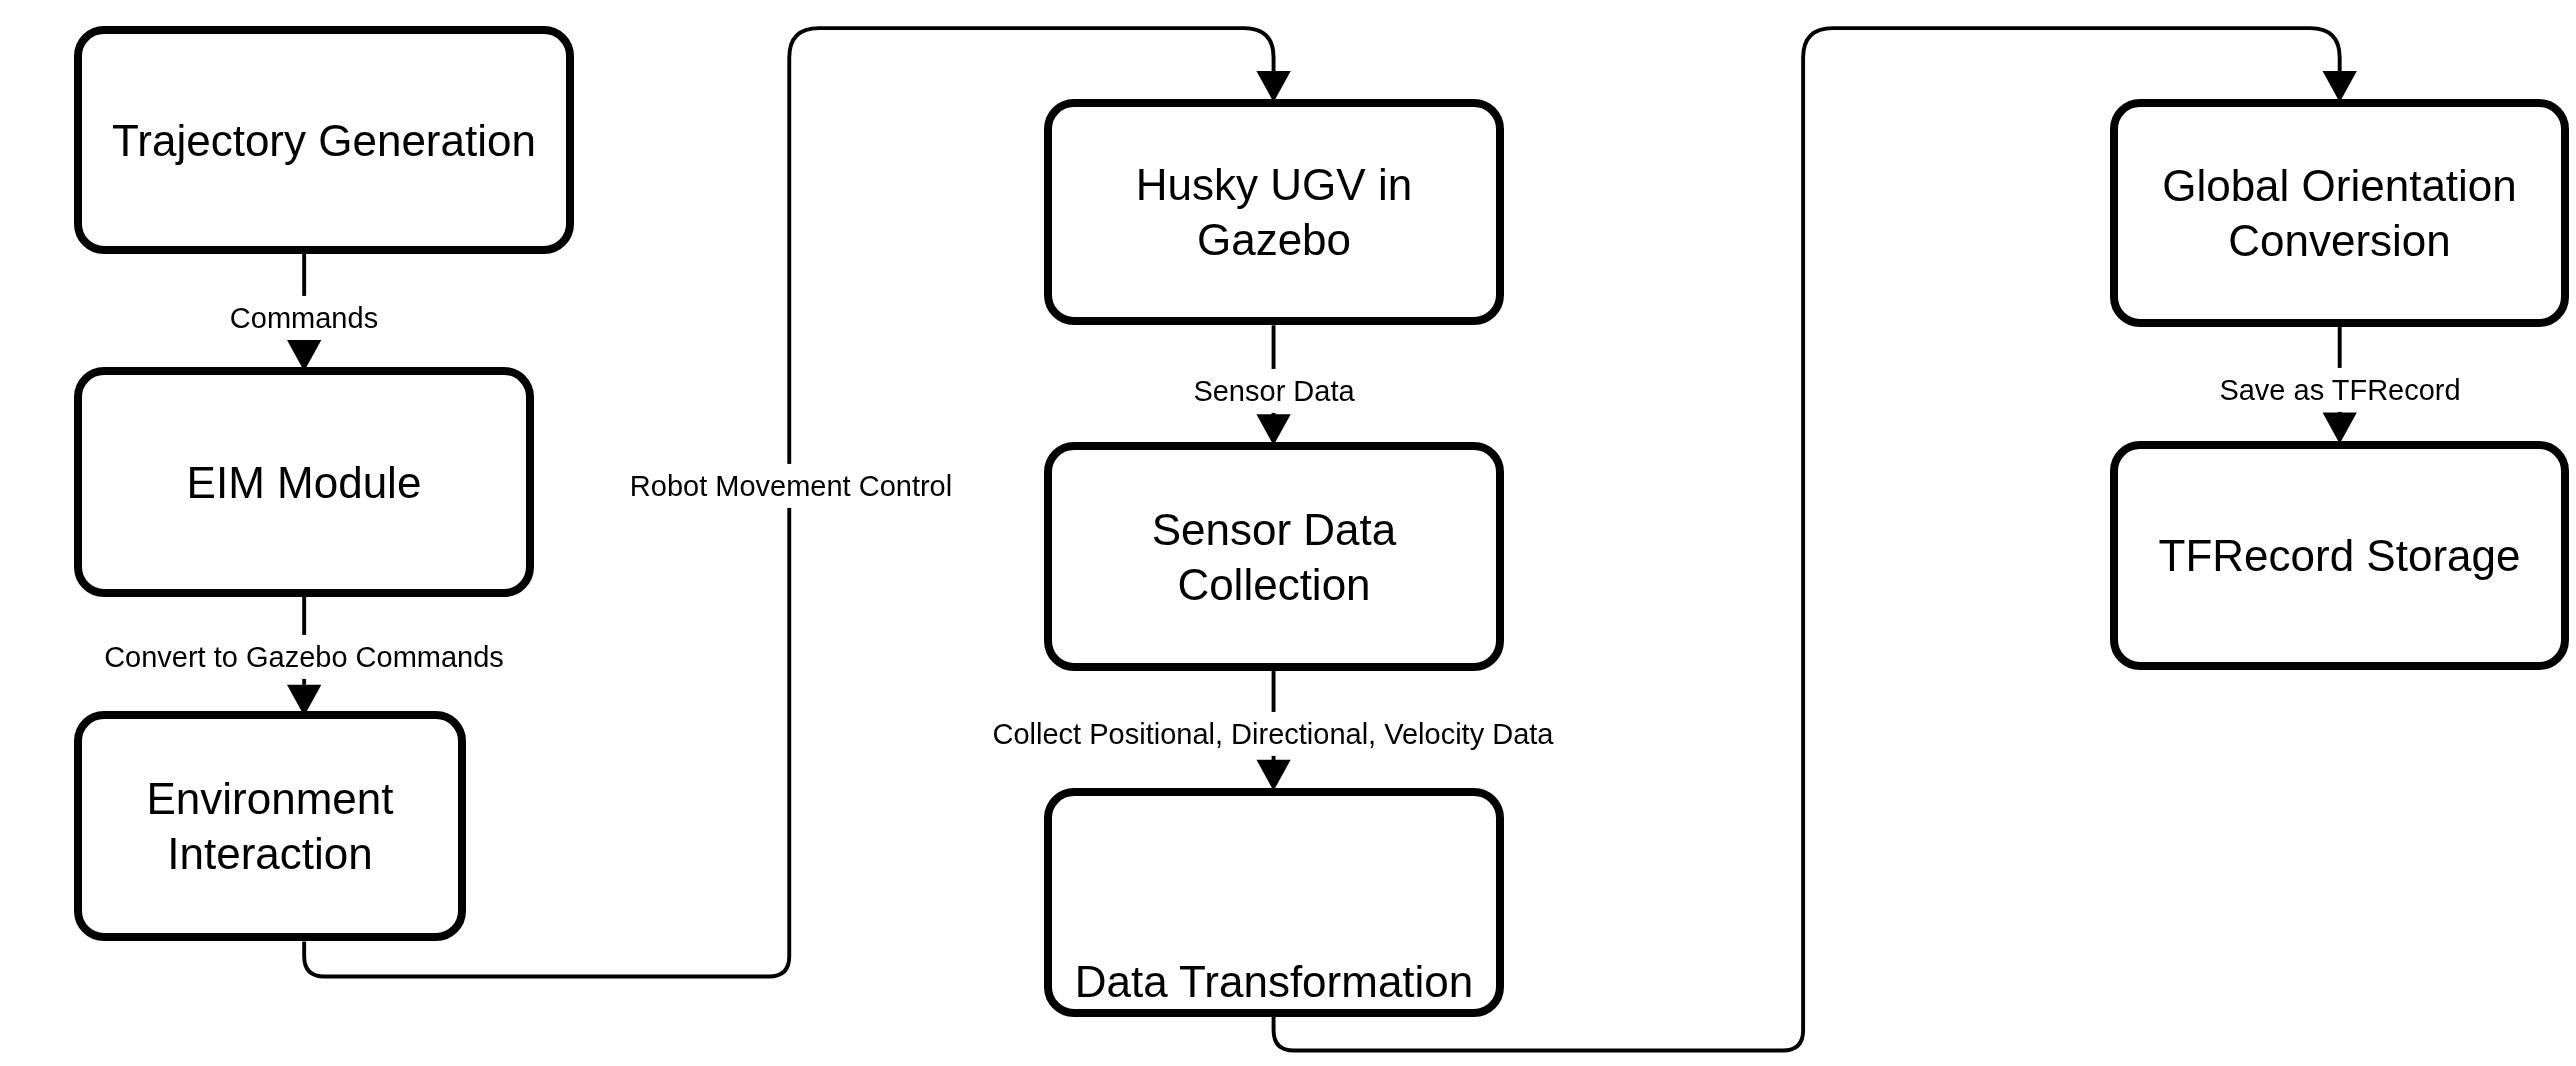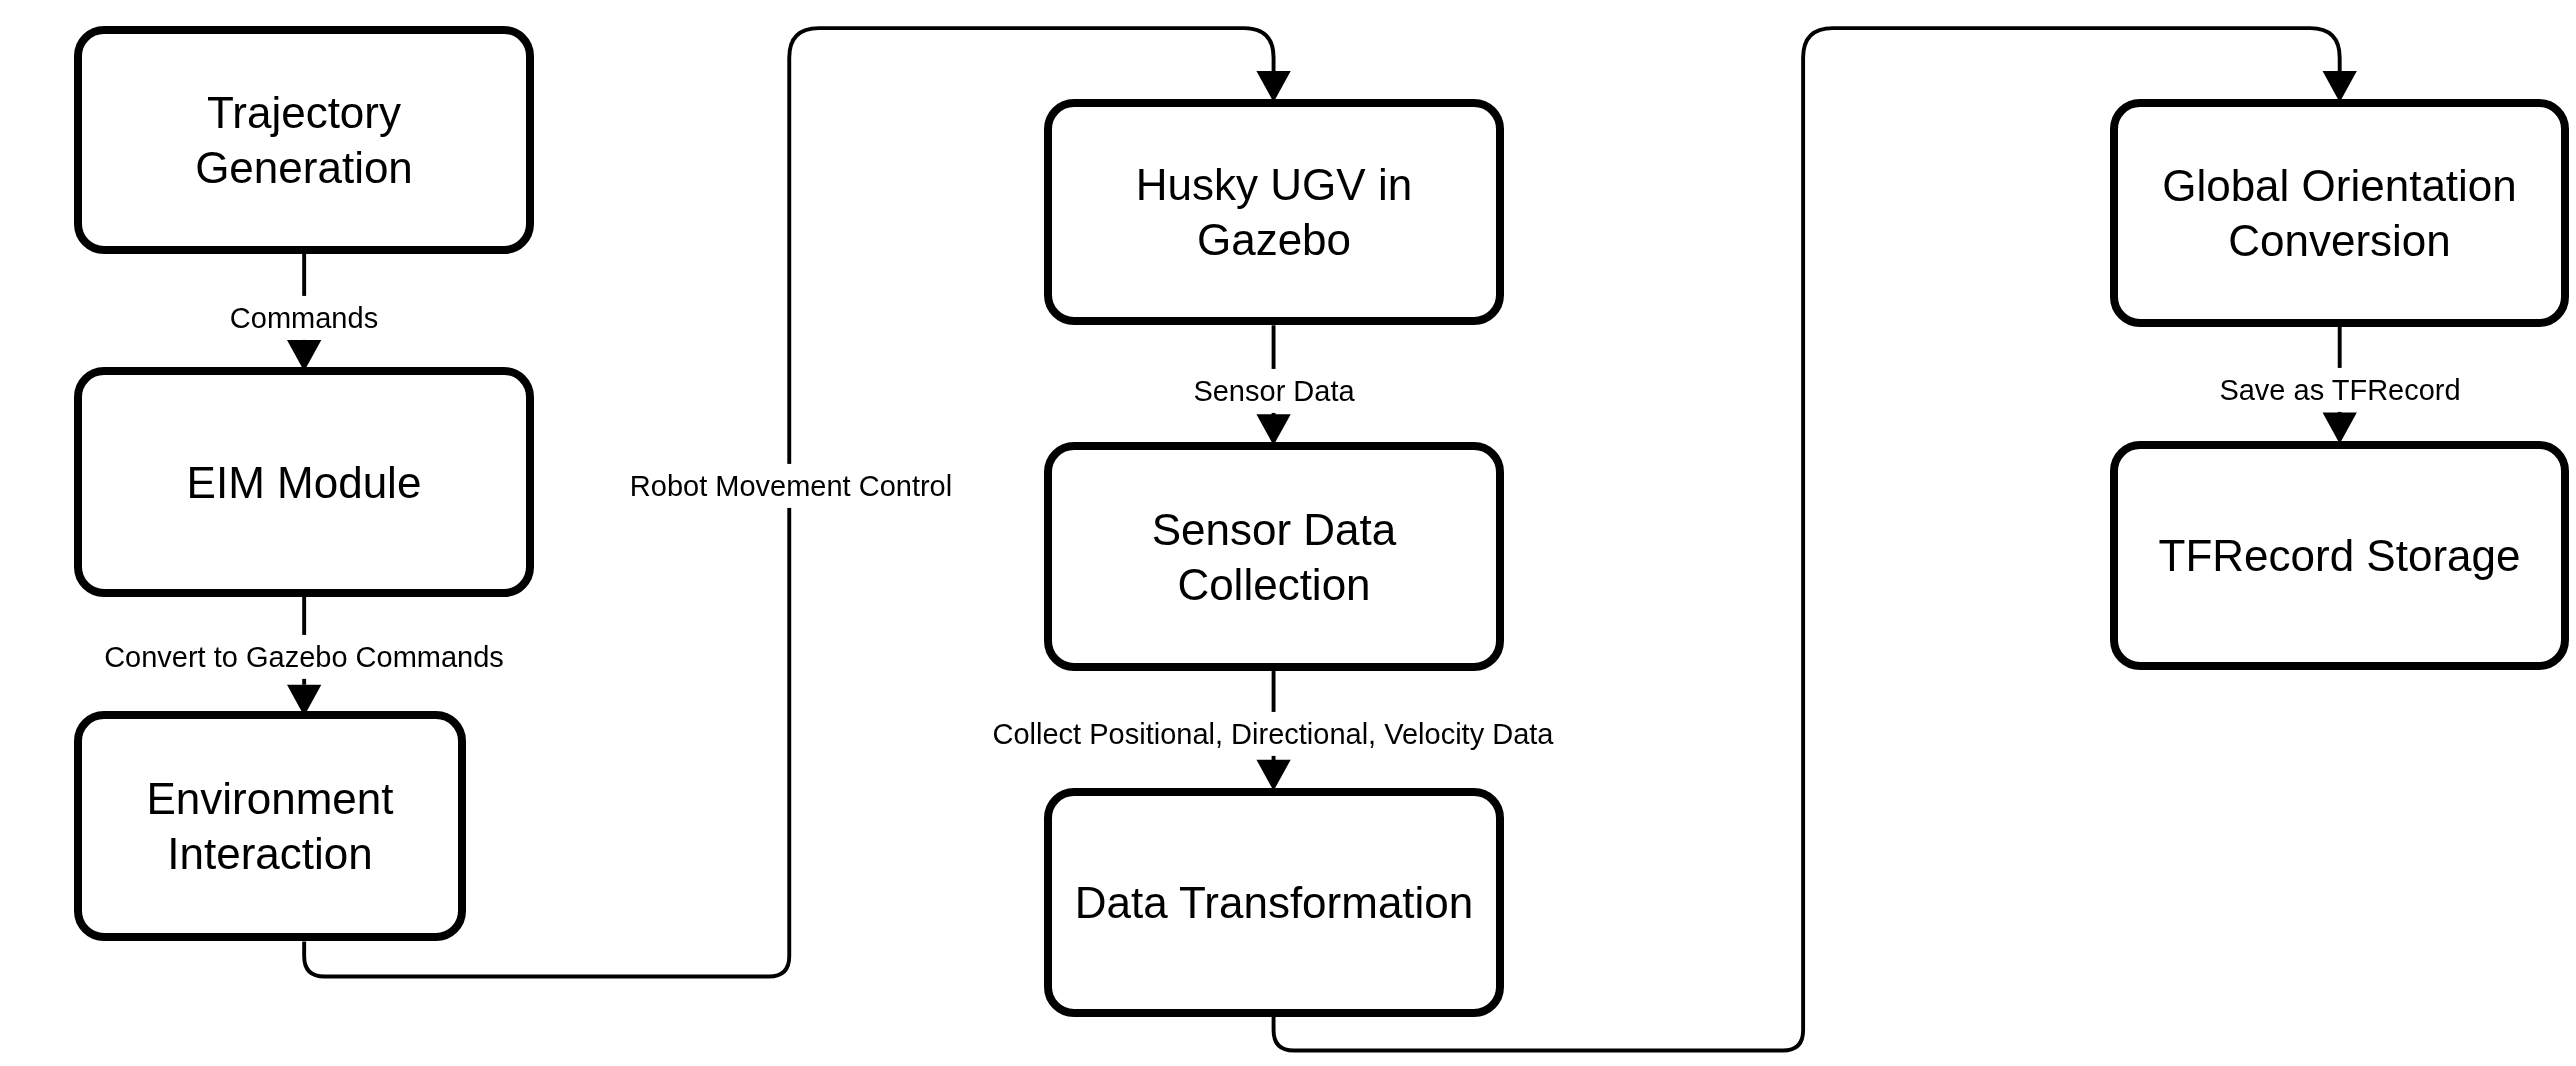--- a/index.html
+++ b/index.html
@@ -109,21 +109,21 @@
 
   <div class="edge-label" style="left:791px; top:486px;">Robot Movement Control</div>
 
   <div class="edge-label" style="left:1274px; top:391px;">Sensor Data</div>
 
   <div class="edge-label" style="left:1273px; top:734px;">Collect Positional, Directional, Velocity Data</div>
 
 
   <div class="edge-label" style="left:2340px; top:390px;">Save as TFRecord</div>
 
-  <div class="node" style="left:74px; top:26px; width:460px; height:228px;">
+  <div class="node" style="left:74px; top:26px; width:500px; height:228px;">
     <span class="node-label">Trajectory Generation</span>
   </div>
 
   <div class="node" style="left:74px; top:367px; width:460px; height:230px;">
     <span class="node-label">EIM Module</span>
   </div>
 
   <div class="node" style="left:74px; top:711px; width:392px; height:230px;">
     <span class="node-label">Environment
 Interaction</span>
@@ -132,21 +132,21 @@
   <div class="node" style="left:1044px; top:99px; width:460px; height:226px;">
     <span class="node-label">Husky UGV in
 Gazebo</span>
   </div>
 
   <div class="node" style="left:1044px; top:442px; width:460px; height:229px;">
     <span class="node-label">Sensor Data
 Collection</span>
   </div>
 
-  <div class="node" style="left:1044px; top:788px; width:460px; height:229px;">
+  <div class="node" style="left:1044px; top:788px; width:460px; height:229px;align-items:flex-end;">
     <span class="node-label">Data Transformation</span>
   </div>
 
   <div class="node" style="left:2110px; top:99px; width:459px; height:228px;">
     <span class="node-label">Global Orientation
 Conversion</span>
   </div>
 
   <div class="node" style="left:2110px; top:441px; width:459px; height:229px;">
     <span class="node-label">TFRecord Storage</span>

